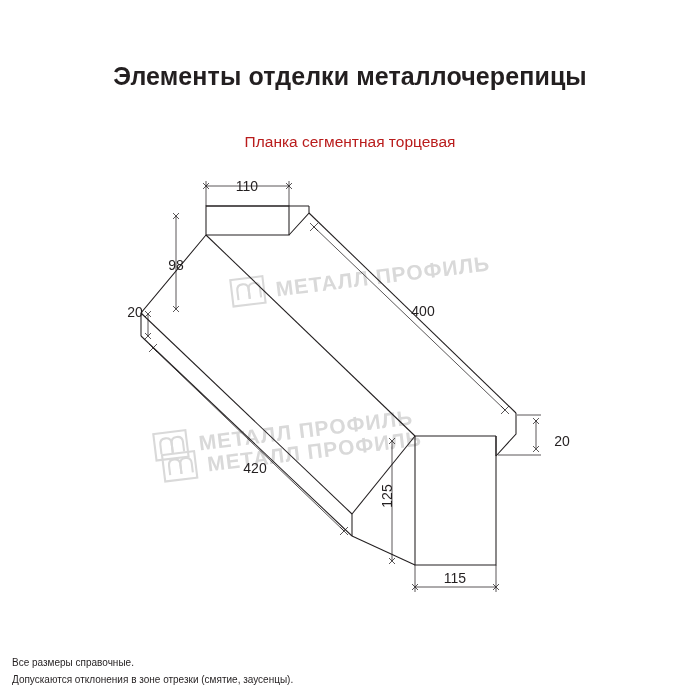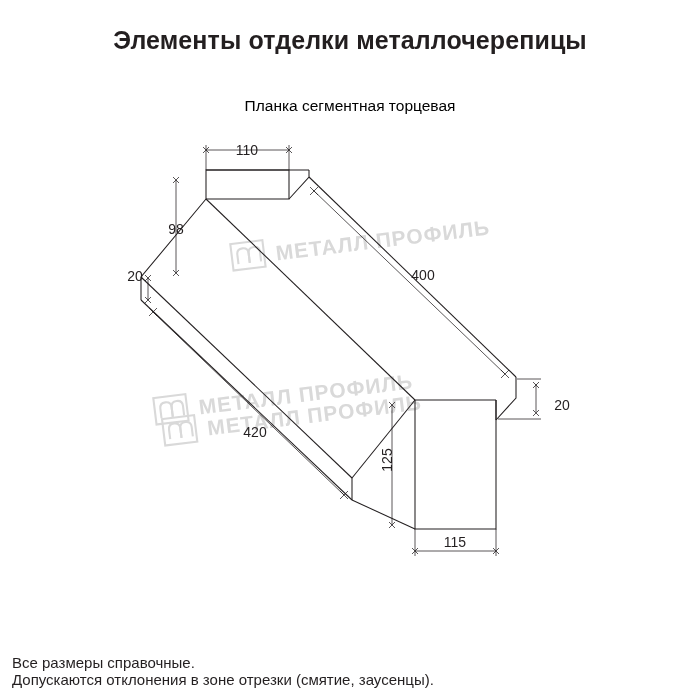--- a/index.html
+++ b/index.html
@@ -11,54 +11,55 @@
     height: 700px;
     background: #ffffff;
     font-family: "Liberation Sans", sans-serif;
     color: #231f20;
     position: relative;
     overflow: hidden;
   }
   .page {
     position: absolute;
     inset: 0;
+    margin-top: 36px;
   }
   .title {
     position: absolute;
     top: 26px;
     left: 0;
     width: 700px;
     text-align: center;
     font-size: 25px;
     font-weight: bold;
     letter-spacing: 0.1px;
     color: #231f20;
   }
   .subtitle {
     position: absolute;
     top: 96px;
     left: 0;
     width: 700px;
     text-align: center;
     font-size: 15.5px;
     line-height: 20px;
-    color: #000000;
+    color: #b91c1c;
   }
   .drawing {
     position: absolute;
     top: 0;
     left: 0;
     width: 700px;
     height: 700px;
   }
   .footnote {
     position: absolute;
     left: 12px;
     bottom: 12px;
-    font-size: 15px;
+    font-size: 10px;
     line-height: 17px;
     color: #231f20;
   }
   .footnote div {
     white-space: nowrap;
   }
   svg text {
     font-family: "Liberation Sans", sans-serif;
     fill: #231f20;
   }

